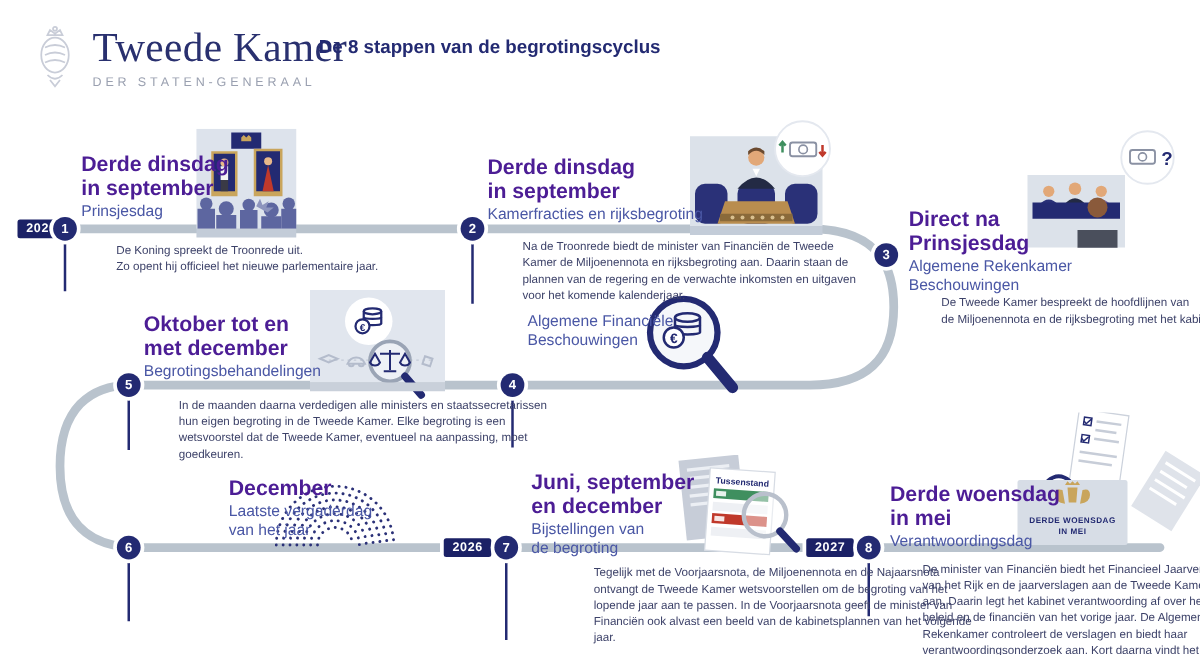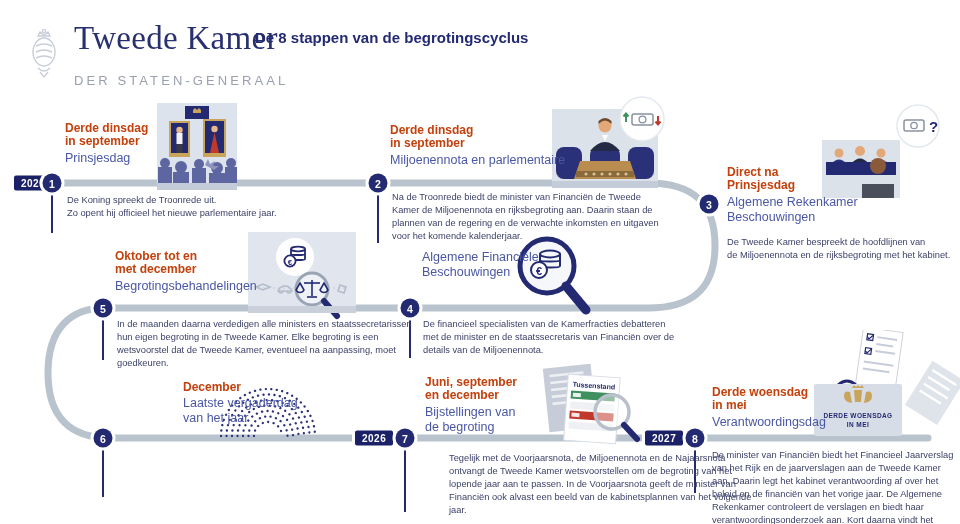--- a/index.html
+++ b/index.html
@@ -1,36 +1,36 @@
 <!DOCTYPE html>
 <html><head>
 <meta charset="utf-8">
 <style>
   html,body{margin:0;padding:0;background:#fff;}
   .canvas{position:relative;width:960px;height:524px;background:#ffffff;overflow:hidden;
           font-family:"Liberation Sans",sans-serif;}
   
   .logo{position:absolute;left:26px;top:20px;display:flex;align-items:center;gap:12px;}
   .logo-text .logo-title{font-size:33px;color:#29306f;letter-spacing:.3px;font-family:"Liberation Serif",serif;}
-  .logo-text .logo-sub{font-size:13px;color:#9aa0b0;letter-spacing:3.1px;margin-top:16px;}
+  .logo-text .logo-sub{font-size:10px;color:#9aa0b0;letter-spacing:3.1px;margin-top:3px;}
   .main-title{position:absolute;left:255px;top:29px;font-size:15px;font-weight:700;color:#232a72;}
   .main-subtitle{position:absolute;left:255px;top:56px;font-size:15.5px;color:#2e3785;}
   
   svg.layer{position:absolute;left:0;top:0;z-index:1;}
   .illo{position:absolute;z-index:2;}
   .num{position:absolute;width:19px;height:19px;border-radius:50%;background:#232a72;color:#fff;
        font-size:10.5px;font-weight:700;display:flex;align-items:center;justify-content:center;
        box-shadow:0 0 0 3px #fff;z-index:5;transform:translate(-50%,-50%);}
   .year{position:absolute;background:#1b2166;color:#fff;font-size:10px;font-weight:700;
         padding:2px 7px;border-radius:2px;z-index:5;transform:translate(0,-50%);
         box-shadow:0 0 0 3px #fff;letter-spacing:.5px;}
   .step{position:absolute;z-index:4;}
-  .step-date{font-weight:700;font-size:12px;color:#c2410c;line-height:1.12;white-space:pre-line;}
+  .step-date{font-weight:700;font-size:17px;color:#4c1d95;line-height:1.12;white-space:pre-line;}
   .step-label{font-size:12.5px;color:#4a57a5;line-height:1.18;white-space:pre-line;margin-top:2px;}
-  .step-desc{position:absolute;font-size:9.3px;color:#3d4269;line-height:1.4;white-space:pre-line;z-index:4;}
+  .step-desc{position:absolute;font-size:9.3px;color:#3d4269;line-height:1.4;white-space:pre-line;z-index:4;margin-left:26px;}
 </style>
 </head>
 <body>
 
 <div class="canvas">
 
   <div class="logo">
     <svg width="36" height="52" viewBox="0 0 36 52">
       <g fill="none" stroke="#c9cdd8" stroke-width="1.4">
         <path d="M12 8 L14 4 L18 7 L22 4 L24 8 Z"></path>
@@ -265,38 +265,37 @@
     <div class="step-date">Derde dinsdag
 in september</div>
     <div class="step-label">Prinsjesdag</div>
   </div>
   <div class="step-desc" style="left:67px;top:194px;width:262px">De Koning spreekt de Troonrede uit.
 Zo opent hij officieel het nieuwe parlementaire jaar.</div>
 
   <div class="step" style="left:390px;top:124px">
     <div class="step-date">Derde dinsdag
 in september</div>
-    <div class="step-label">Miljoenennota en parlementaire</div>
+    <div class="step-label">Kamerfracties en rijksbegroting</div>
   </div>
   <div class="step-desc" style="left:392px;top:191px;width:278px">Na de Troonrede biedt de minister van Financiën de Tweede Kamer de Miljoenennota en rijksbegroting aan. Daarin staan de plannen van de regering en de verwachte inkomsten en uitgaven voor het komende kalenderjaar.</div>
 
   <div class="step" style="left:727px;top:166px">
     <div class="step-date">Direct na
 Prinsjesdag</div>
     <div class="step-label">Algemene Rekenkamer
 Beschouwingen</div>
   </div>
   <div class="step-desc" style="left:727px;top:236px;width:250px">De Tweede Kamer bespreekt de hoofdlijnen van
 de Miljoenennota en de rijksbegroting met het kabinet.</div>
 
   <div class="step" style="left:422px;top:248px">
     <div class="step-label">Algemene Financiële
 Beschouwingen</div>
   </div>
-  <div class="step-desc" style="left:423px;top:318px;width:254px">De financieel specialisten van de Kamerfracties debatteren met de minister en de staatssecretaris van Financiën over de details van de Miljoenennota.</div>
 
   <div class="step" style="left:115px;top:250px">
     <div class="step-date">Oktober tot en
 met december</div>
     <div class="step-label">Begrotingsbehandelingen</div>
   </div>
   <div class="step-desc" style="left:117px;top:318px;width:308px">In de maanden daarna verdedigen alle ministers en staatssecretarissen hun eigen begroting in de Tweede Kamer. Elke begroting is een wetsvoorstel dat de Tweede Kamer, eventueel na aanpassing, moet goedkeuren.</div>
 
   <div class="step" style="left:183px;top:381px">
     <div class="step-date">December</div>

